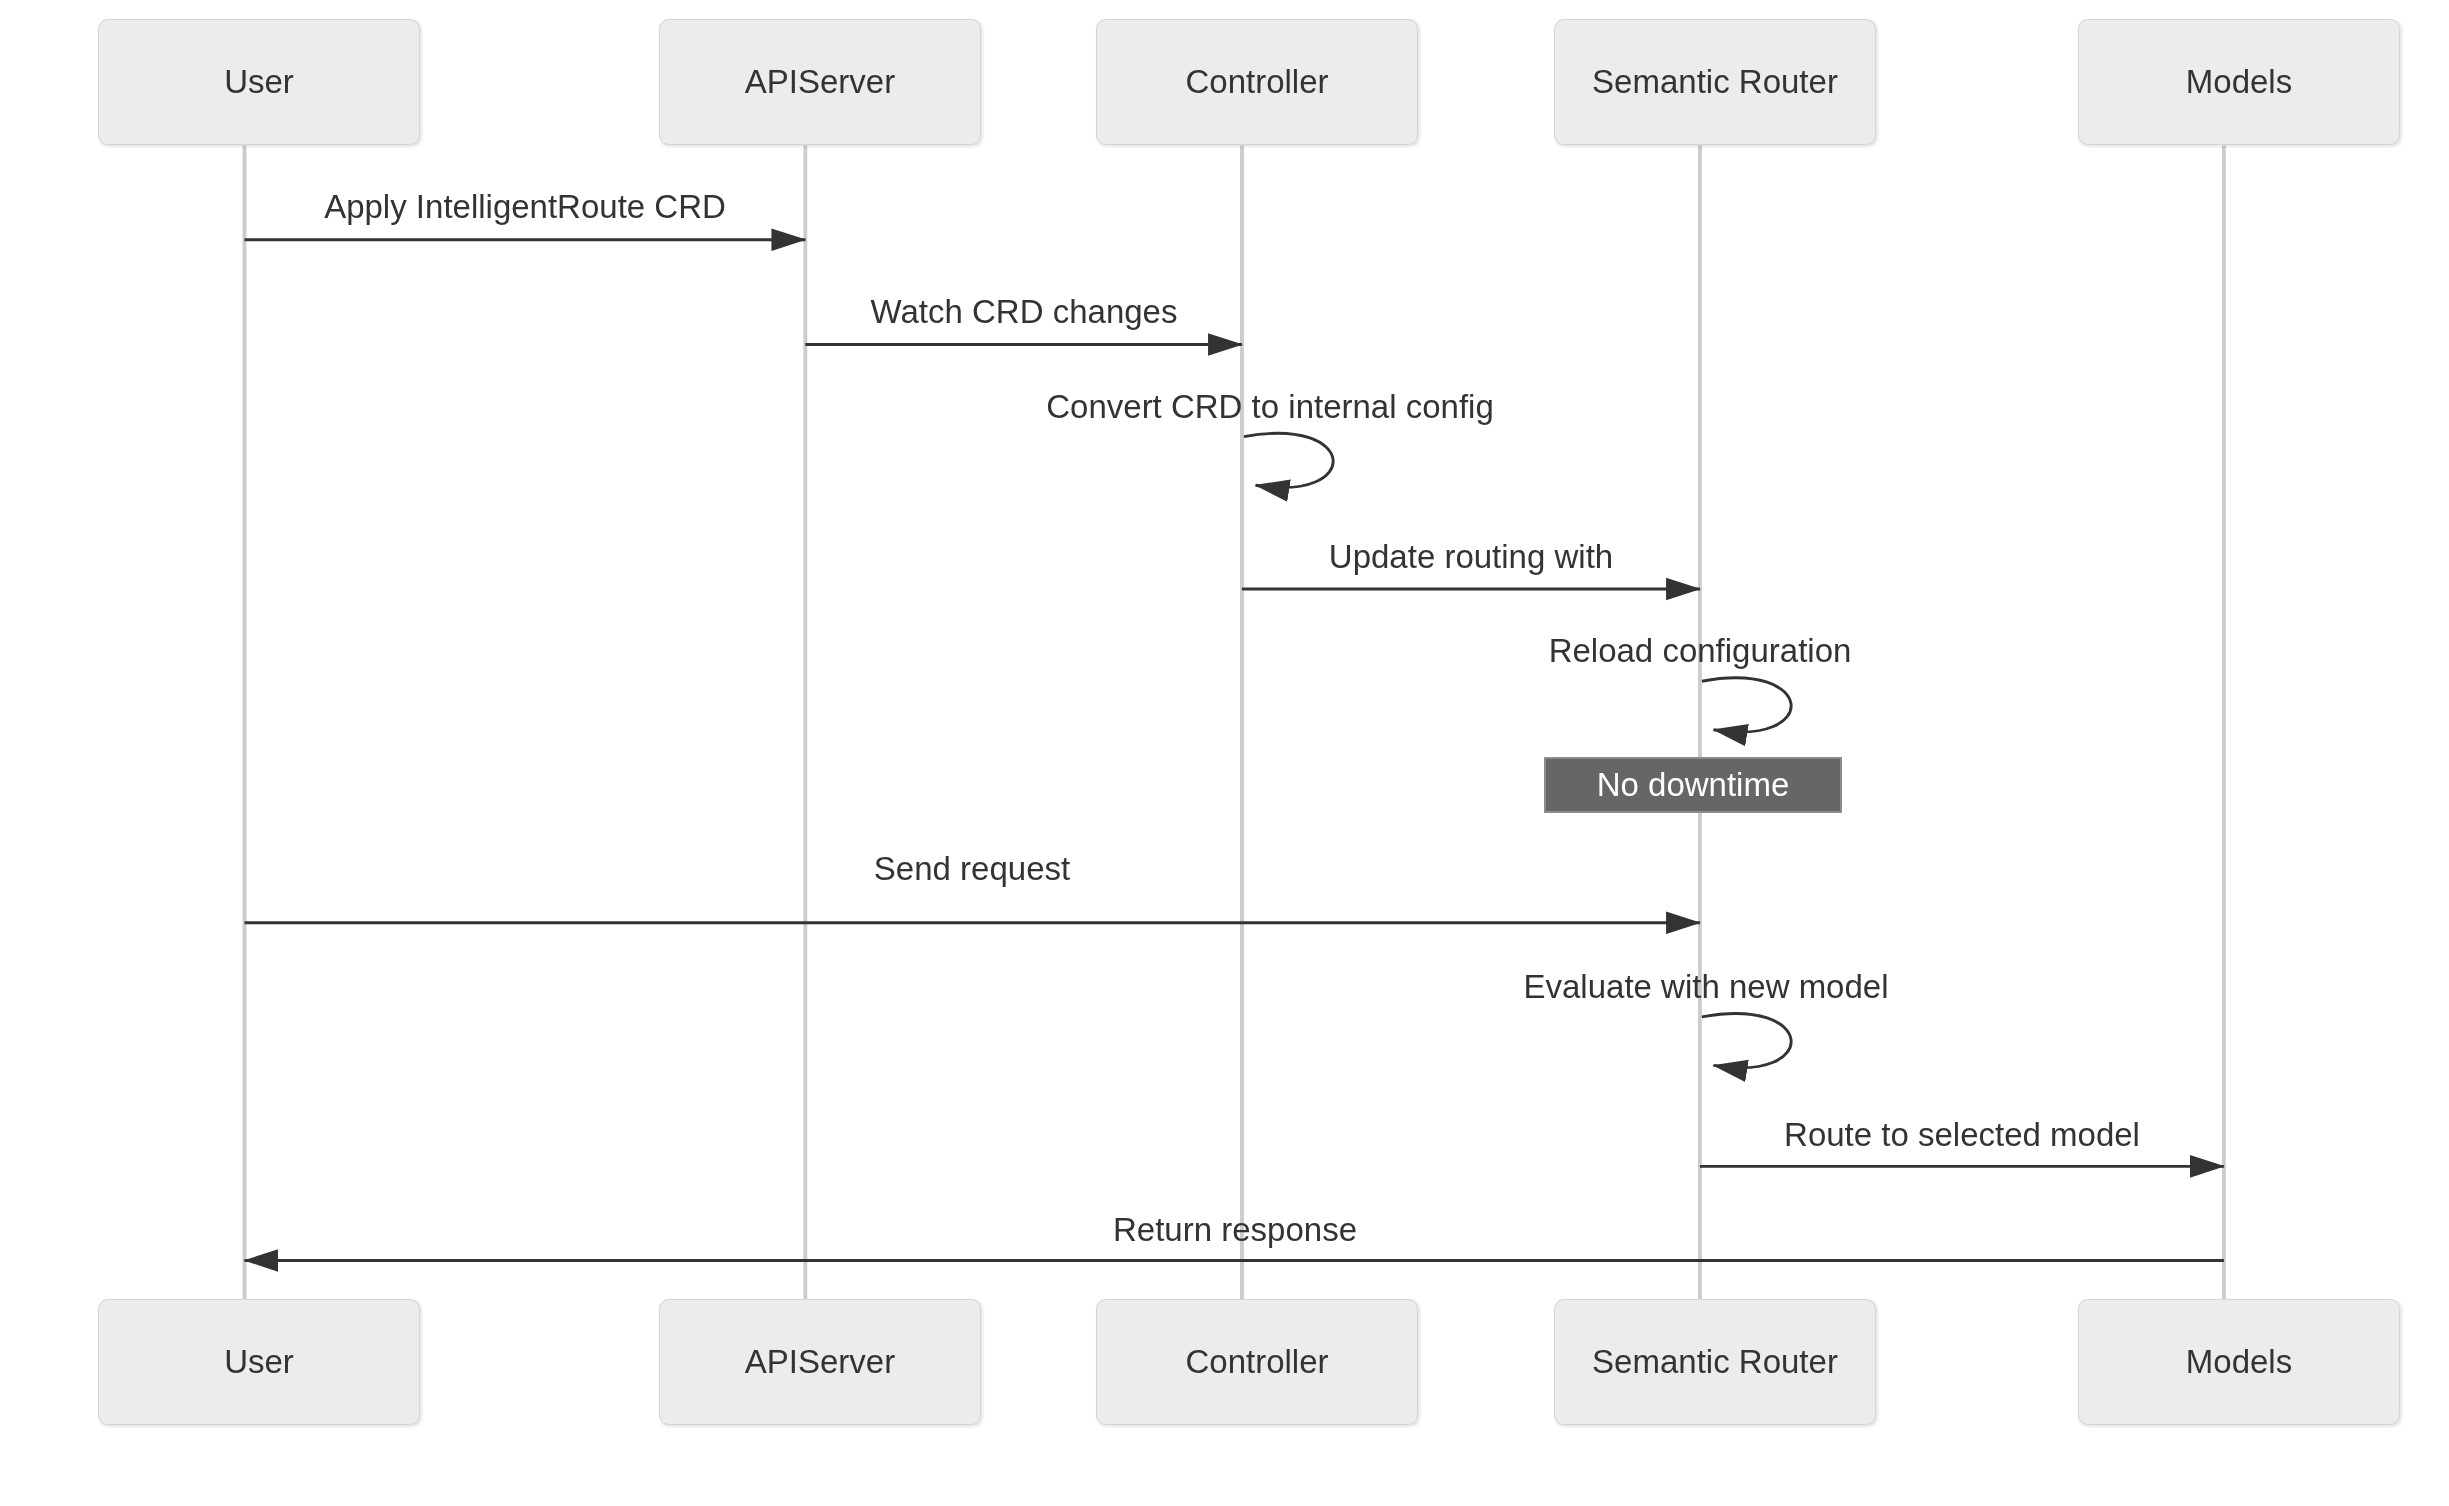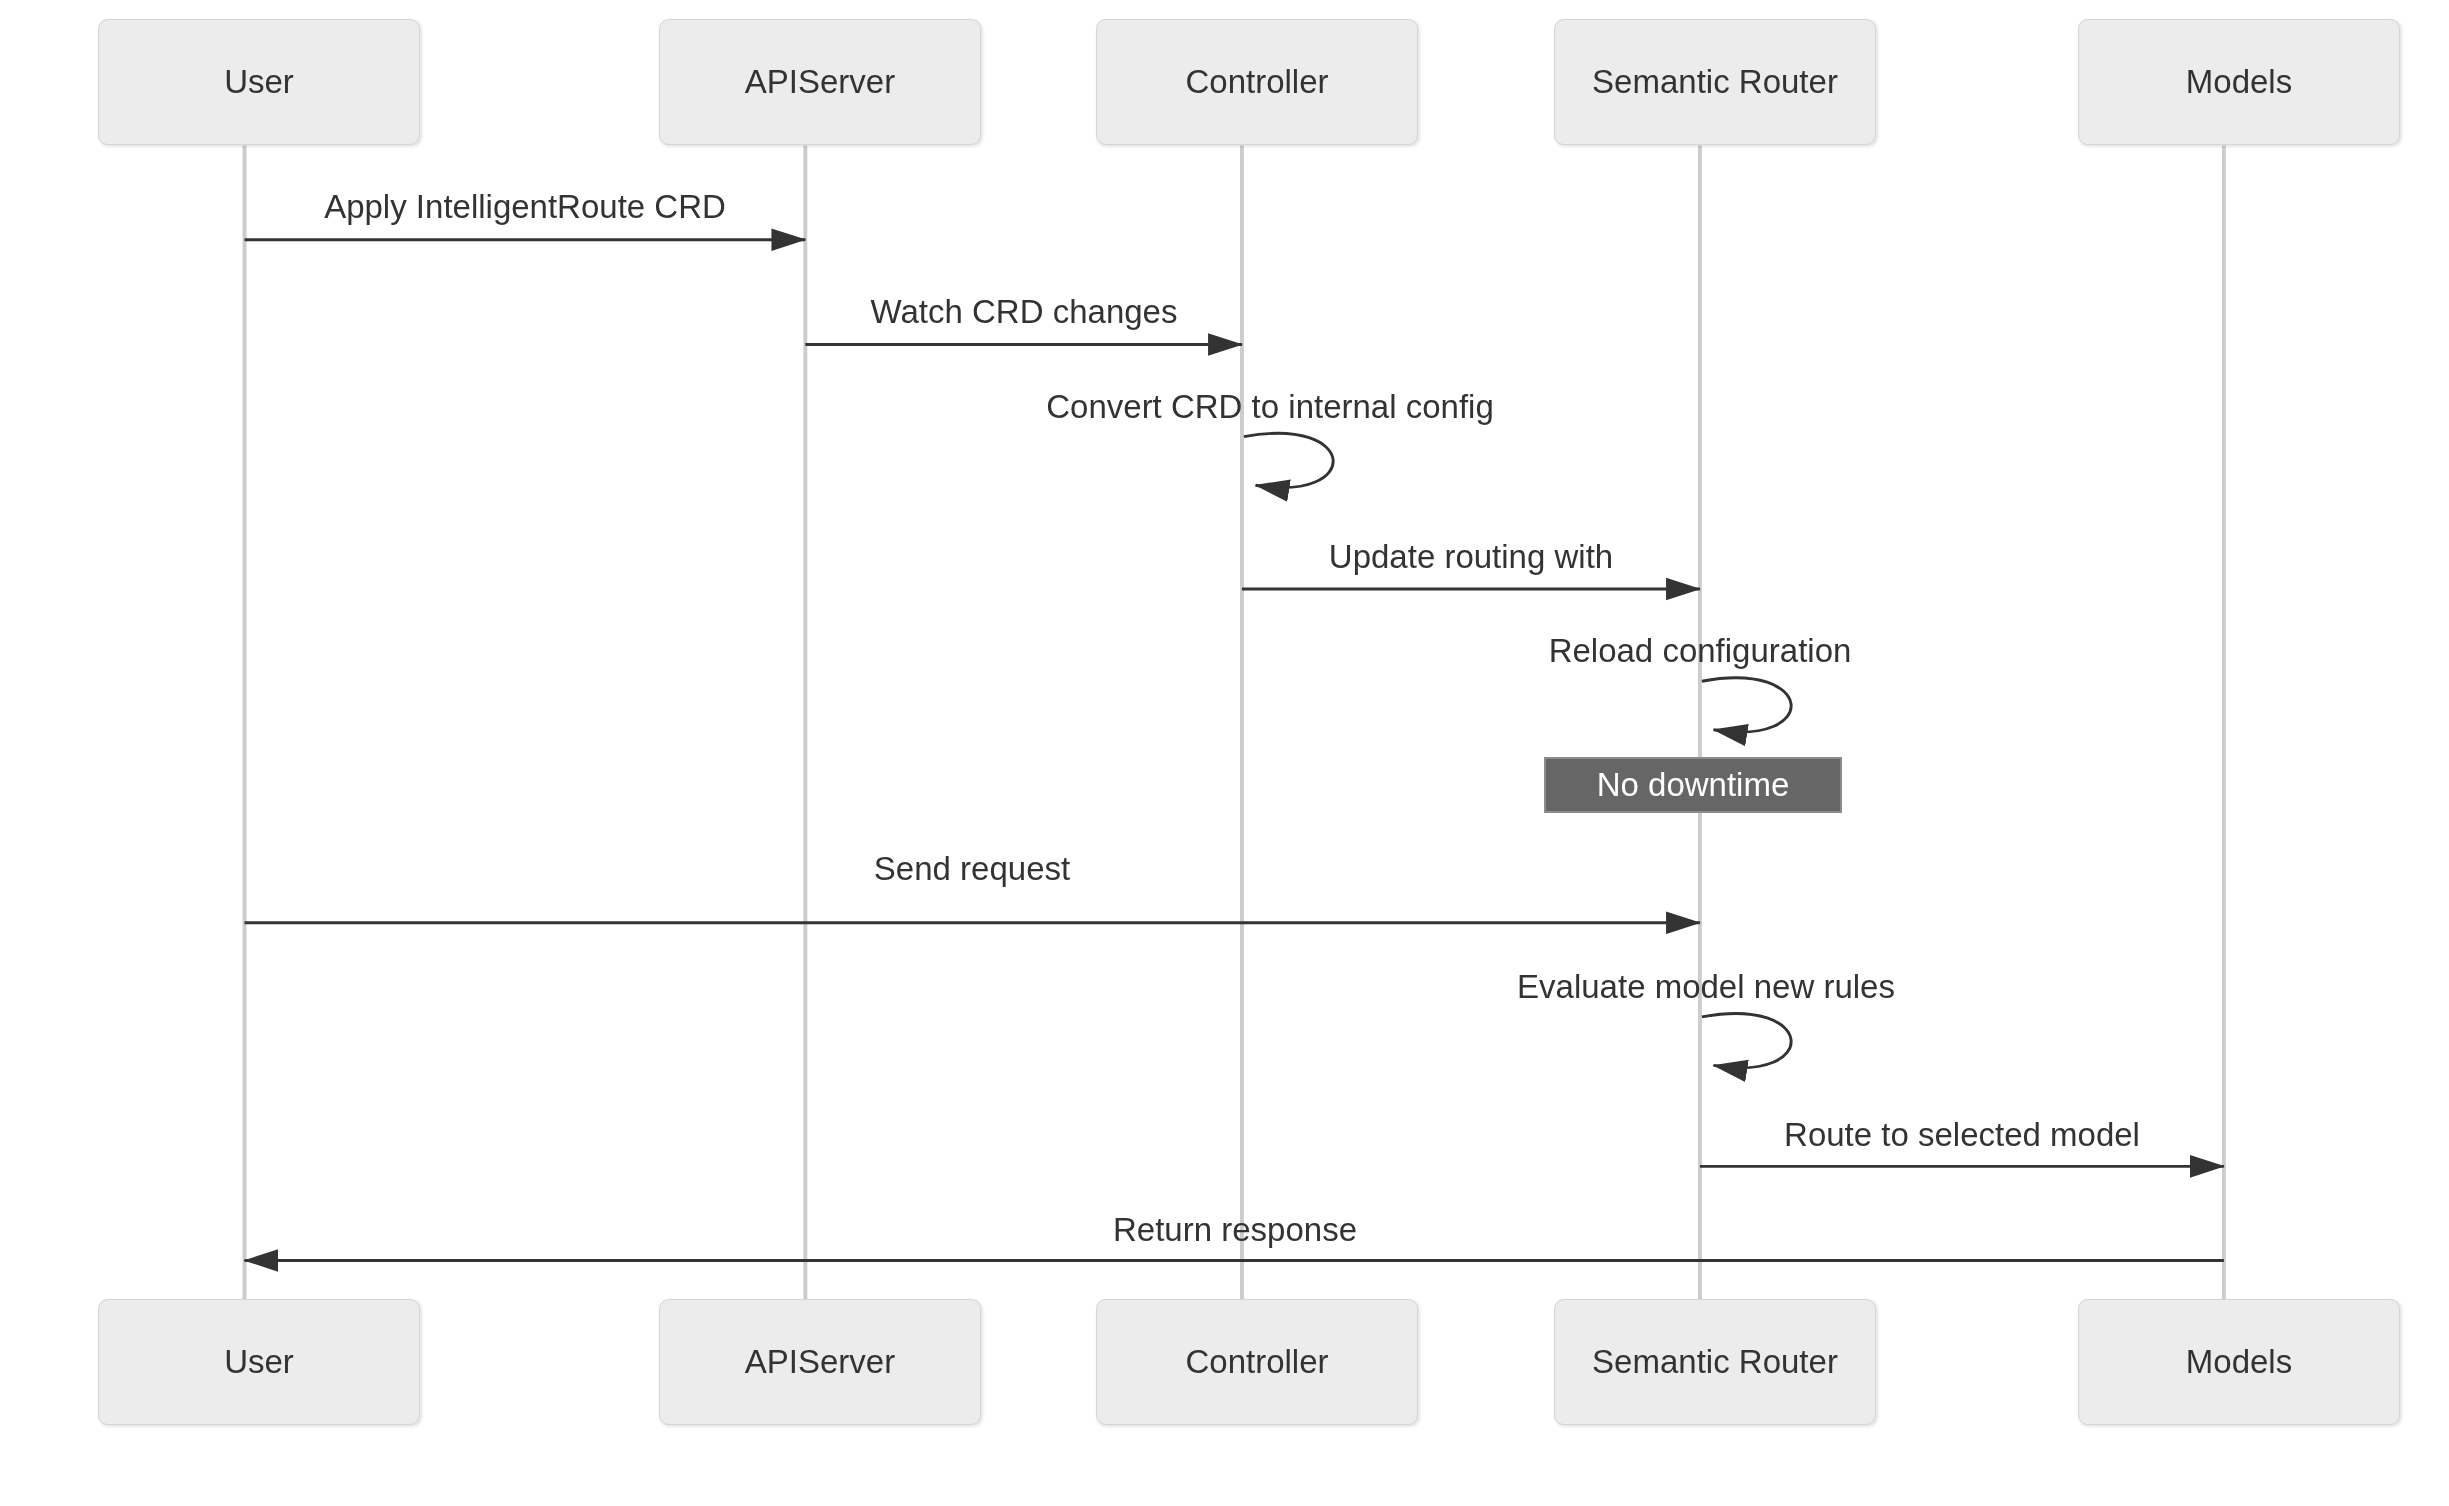--- a/index.html
+++ b/index.html
@@ -100,21 +100,21 @@
   <div class="actor-box" style="left:2078px; top:19.4px;">
     <span>Models</span>
   </div>
 
   <div class="msg-label" style="left:525px; top:186px;">Apply IntelligentRoute CRD</div>
   <div class="msg-label" style="left:1024px; top:291px;">Watch CRD changes</div>
   <div class="msg-label" style="left:1242px; top:386px;margin-left:28px;">Convert CRD to internal config</div>
   <div class="msg-label" style="left:1471px; top:536px;">Update routing with</div>
   <div class="msg-label" style="left:1700px; top:630px;">Reload configuration</div>
   <div class="msg-label" style="left:972px; top:848px;">Send request</div>
-  <div class="msg-label" style="left:1706px; top:966px;">Evaluate model new rules</div>
+  <div class="msg-label" style="left:1706px; top:966px;">Evaluate with new model</div>
   <div class="msg-label" style="left:1962px; top:1114px;">Route to selected model</div>
   <div class="msg-label" style="left:1235px; top:1209px;">Return response</div>
 
   <div class="note-box">
     <span>No downtime</span>
   </div>
 
   <div class="actor-box" style="left:98px; top:1299px;">
     <span>User</span>
   </div>

